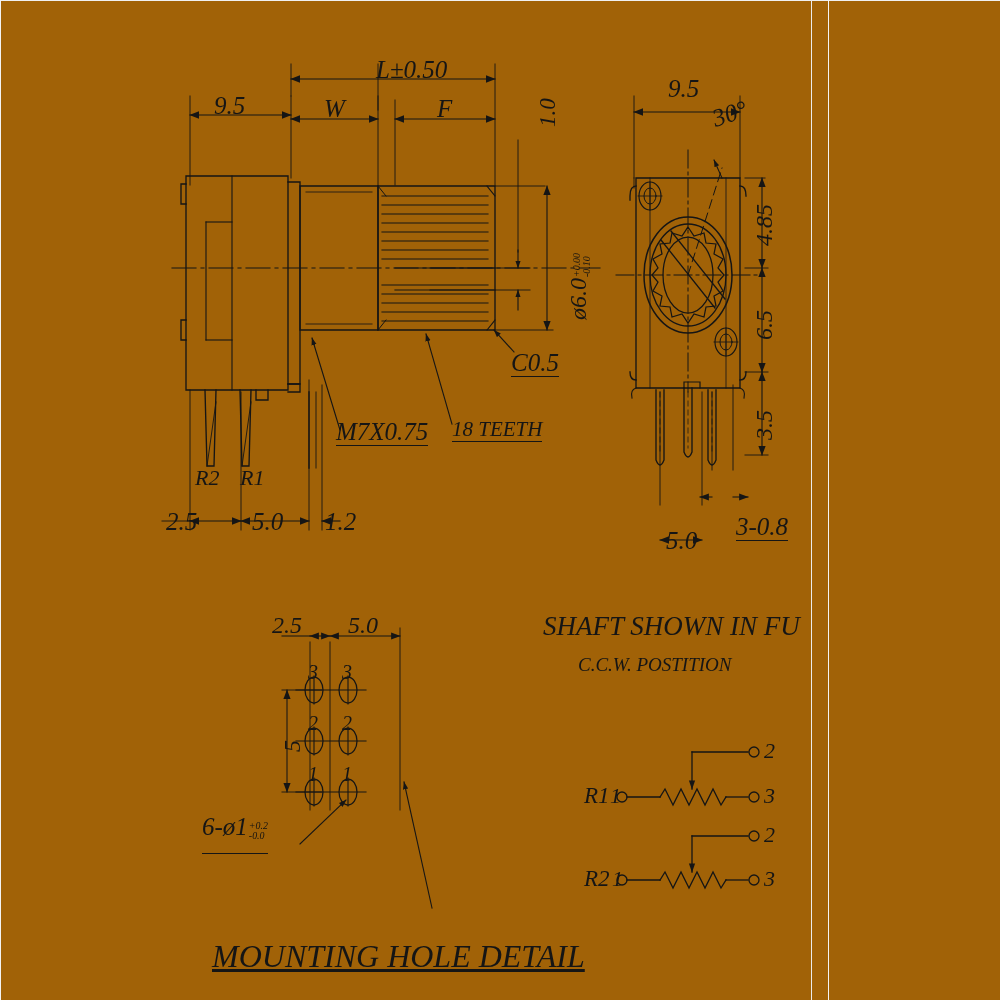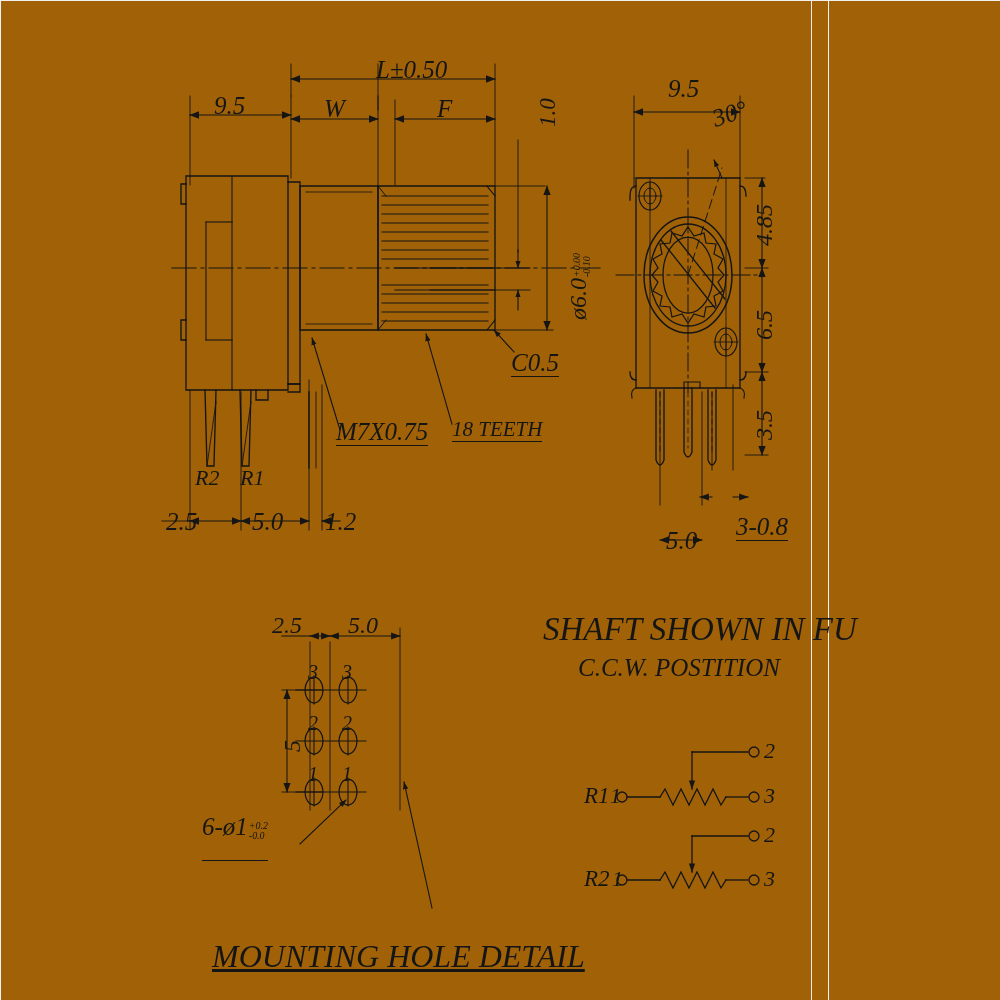--- a/index.html
+++ b/index.html
@@ -322,35 +322,35 @@
   <div class="lbl" style="left:709px;top:107px;font-size:25px;transform:rotate(-18deg);transform-origin:0 0;">30°</div>
 
   <div class="lbl vert" style="left:752px;top:246px;font-size:24px;transform:rotate(-90deg);transform-origin:0 0;">4.85</div>
   <div class="lbl vert" style="left:752px;top:340px;font-size:24px;transform:rotate(-90deg);transform-origin:0 0;">6.5</div>
   <div class="lbl vert" style="left:752px;top:440px;font-size:24px;transform:rotate(-90deg);transform-origin:0 0;">3.5</div>
 
   <div class="lbl u" style="left:736px;top:478px;font-size:25px;margin-top:36px;">3-0.8</div>
 
   <div class="lbl" style="left:666px;top:528px;font-size:25px;">5.0</div>
 
-  <div class="lbl" style="left:543px;top:613px;font-size:33px;">SHAFT SHOWN IN FU</div>
-  <div class="lbl" style="left:578px;top:655px;font-size:25px;">C.C.W. POSTITION</div>
+  <div class="lbl" style="left:543px;top:613px;font-size:27px;">SHAFT SHOWN IN FU</div>
+  <div class="lbl" style="left:578px;top:655px;font-size:19px;">C.C.W. POSTITION</div>
 
   <div class="lbl" style="left:272px;top:613px;font-size:24px;">2.5</div>
   <div class="lbl" style="left:348px;top:613px;font-size:24px;">5.0</div>
   <div class="lbl vert" style="left:280px;top:752px;font-size:24px;transform:rotate(-90deg);transform-origin:0 0;">5</div>
 
   <div class="lbl" style="left:308px;top:662px;font-size:20px;">3</div>
   <div class="lbl" style="left:342px;top:662px;font-size:20px;">3</div>
   <div class="lbl" style="left:308px;top:713px;font-size:20px;">2</div>
   <div class="lbl" style="left:342px;top:713px;font-size:20px;">2</div>
   <div class="lbl" style="left:308px;top:764px;font-size:20px;">1</div>
   <div class="lbl" style="left:342px;top:764px;font-size:20px;">1</div>
 
-  <div style="position:absolute;left:202px;top:814px;border-bottom:1.6px solid #151515;padding-bottom:19px;">
+  <div style="position:absolute;left:202px;top:814px;border-bottom:1.6px solid #151515;padding-bottom:12px;">
     <span class="lbl" style="position:static;font-size:25px;">6-ø1</span><span class="tol">
       <i>+0.2</i>
       <i>-0.0</i>
     </span>
   </div>
 
   <div class="lbl" style="left:212px;top:940px;font-size:32px;text-decoration:underline;">MOUNTING HOLE DETAIL</div>
 
   <div class="lbl" style="left:584px;top:784px;font-size:23px;">R1</div>
   <div class="lbl" style="left:610px;top:785px;font-size:22px;">1</div>

